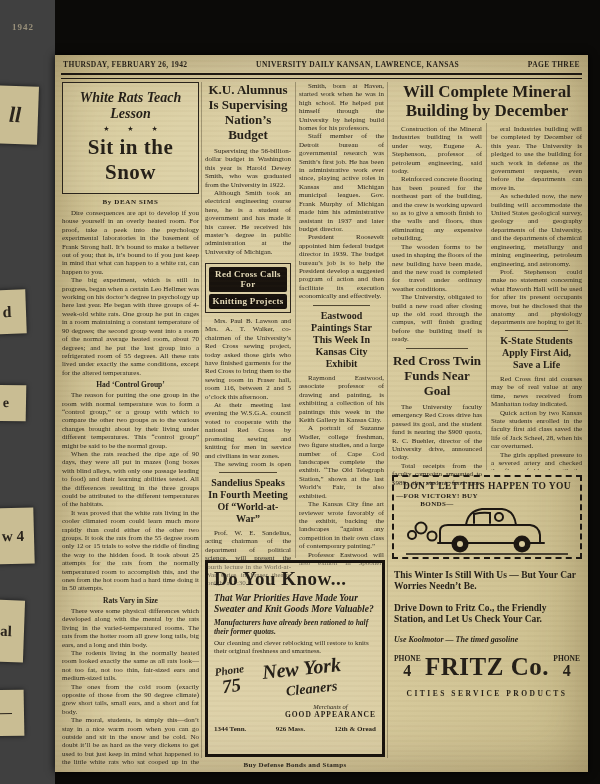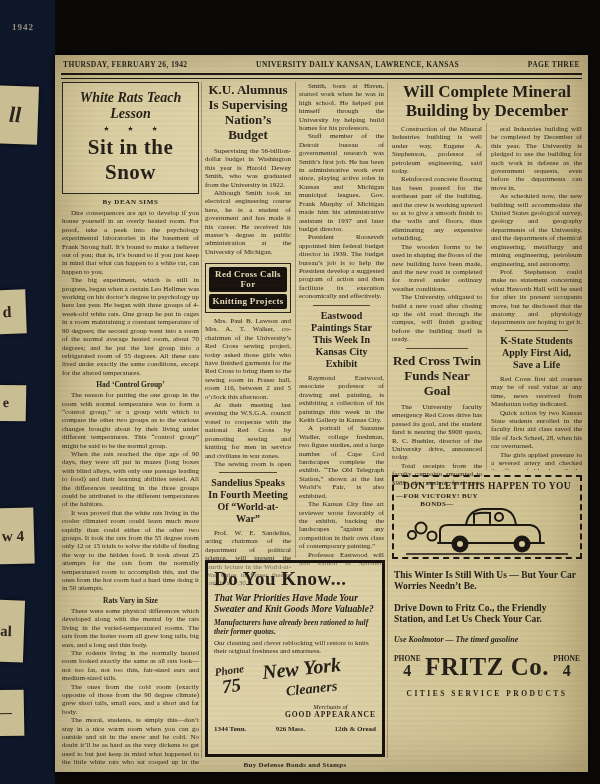--- a/index.html
+++ b/index.html
@@ -1,21 +1,21 @@
 <!DOCTYPE html>
 <html><head>
 <meta charset="utf-8">
 <style>
   * { margin:0; padding:0; box-sizing:border-box; }
   html,body { width:600px; height:784px; }
   body { background:#0b0a08; font-family:"Liberation Serif","DejaVu Serif",serif; overflow:hidden; }
   .stage { position:relative; width:600px; height:784px; background:#0b0a08; overflow:hidden; }
 
   
-  .edge-strip { position:absolute; left:0; top:0; width:55px; height:784px; background:#0f172a; overflow:hidden; }
+  .edge-strip { position:absolute; left:0; top:0; width:55px; height:784px; background:#404040; overflow:hidden; }
   .edge-year { position:absolute; top:22px; left:12px; color:#99907a; font-size:9px; font-weight:bold; letter-spacing:1px; }
   .edge-frag { position:absolute; background:#c9bd93; color:#2a241c; font-weight:bold; display:flex; align-items:center; justify-content:center; box-shadow:0 0 5px rgba(0,0,0,.65); }
   .ef1 { left:-8px; top:86px;  width:46px; height:58px; transform:rotate(2deg);   font-size:22px; font-style:italic; }
   .ef2 { left:-12px; top:290px; width:38px; height:44px; transform:rotate(-2deg); font-size:16px; }
   .ef3 { left:-14px; top:385px; width:40px; height:36px; transform:rotate(1deg);  font-size:14px; }
   .ef4 { left:-8px; top:508px;  width:42px; height:56px; transform:rotate(-1.5deg); font-size:15px; }
   .ef5 { left:-12px; top:600px; width:36px; height:62px; transform:rotate(2deg);  font-size:15px; }
   .ef6 { left:-14px; top:690px; width:38px; height:46px; transform:rotate(-1deg); font-size:14px; }
 
   

